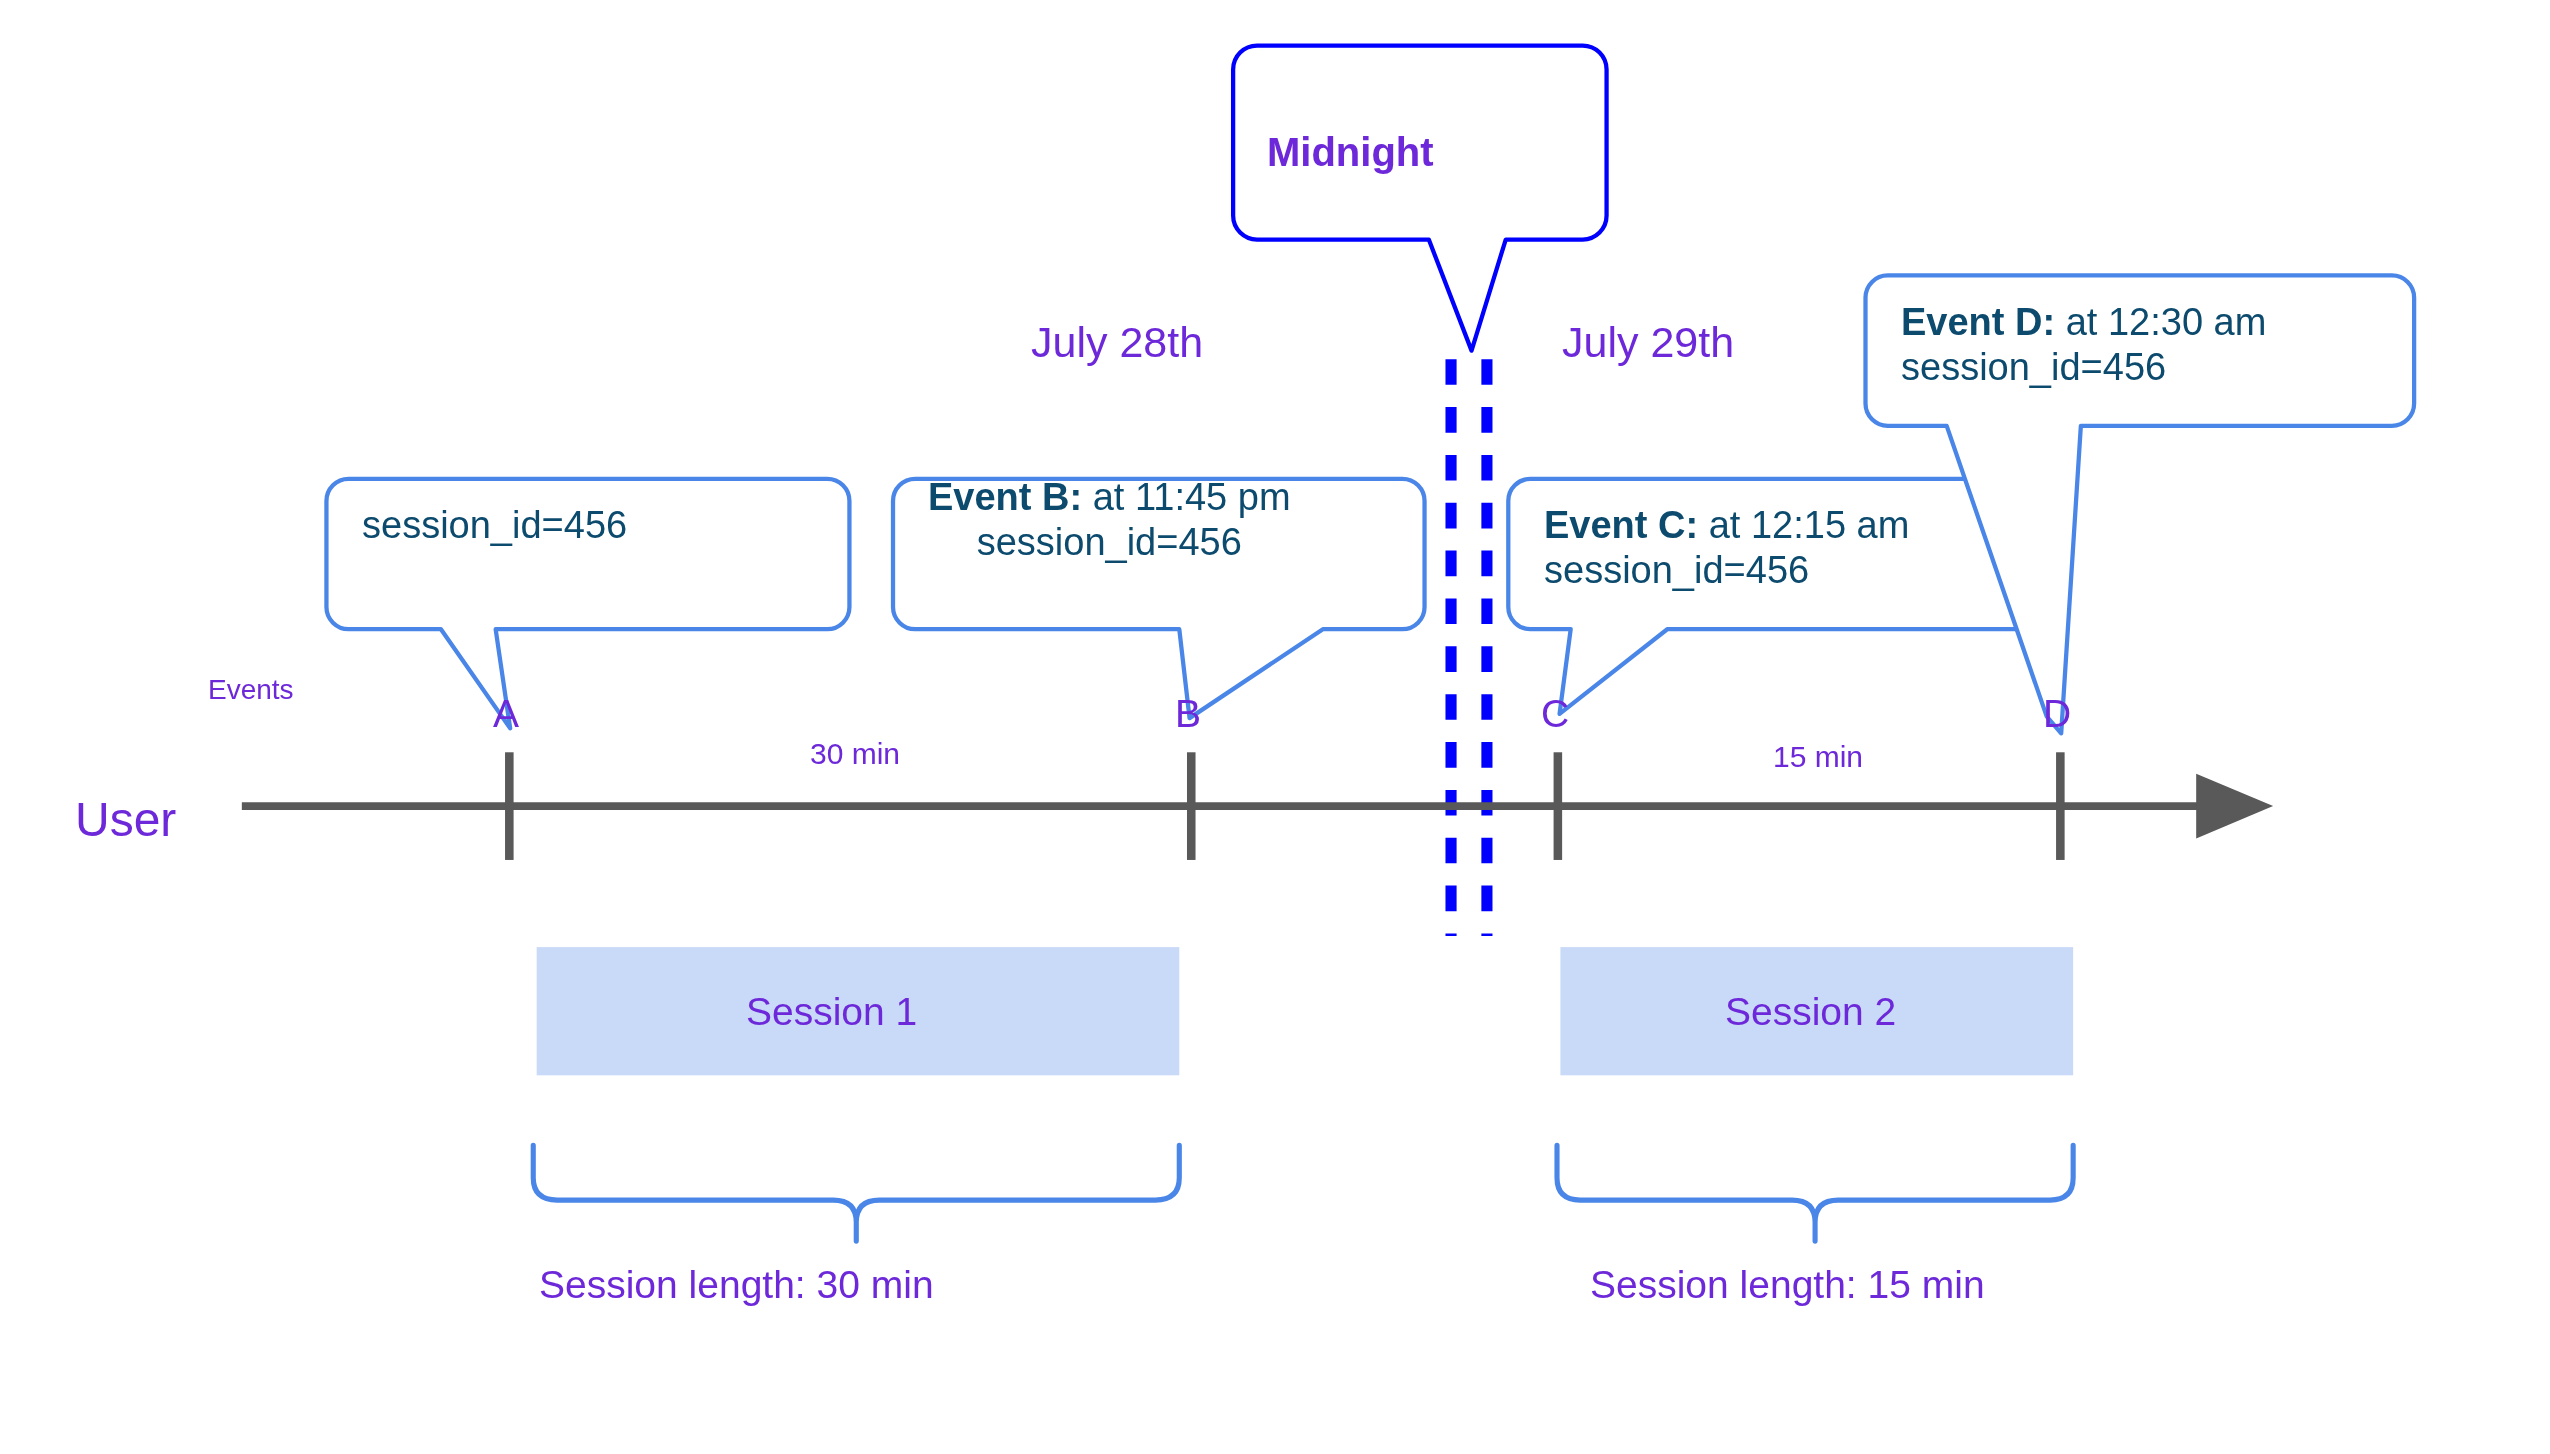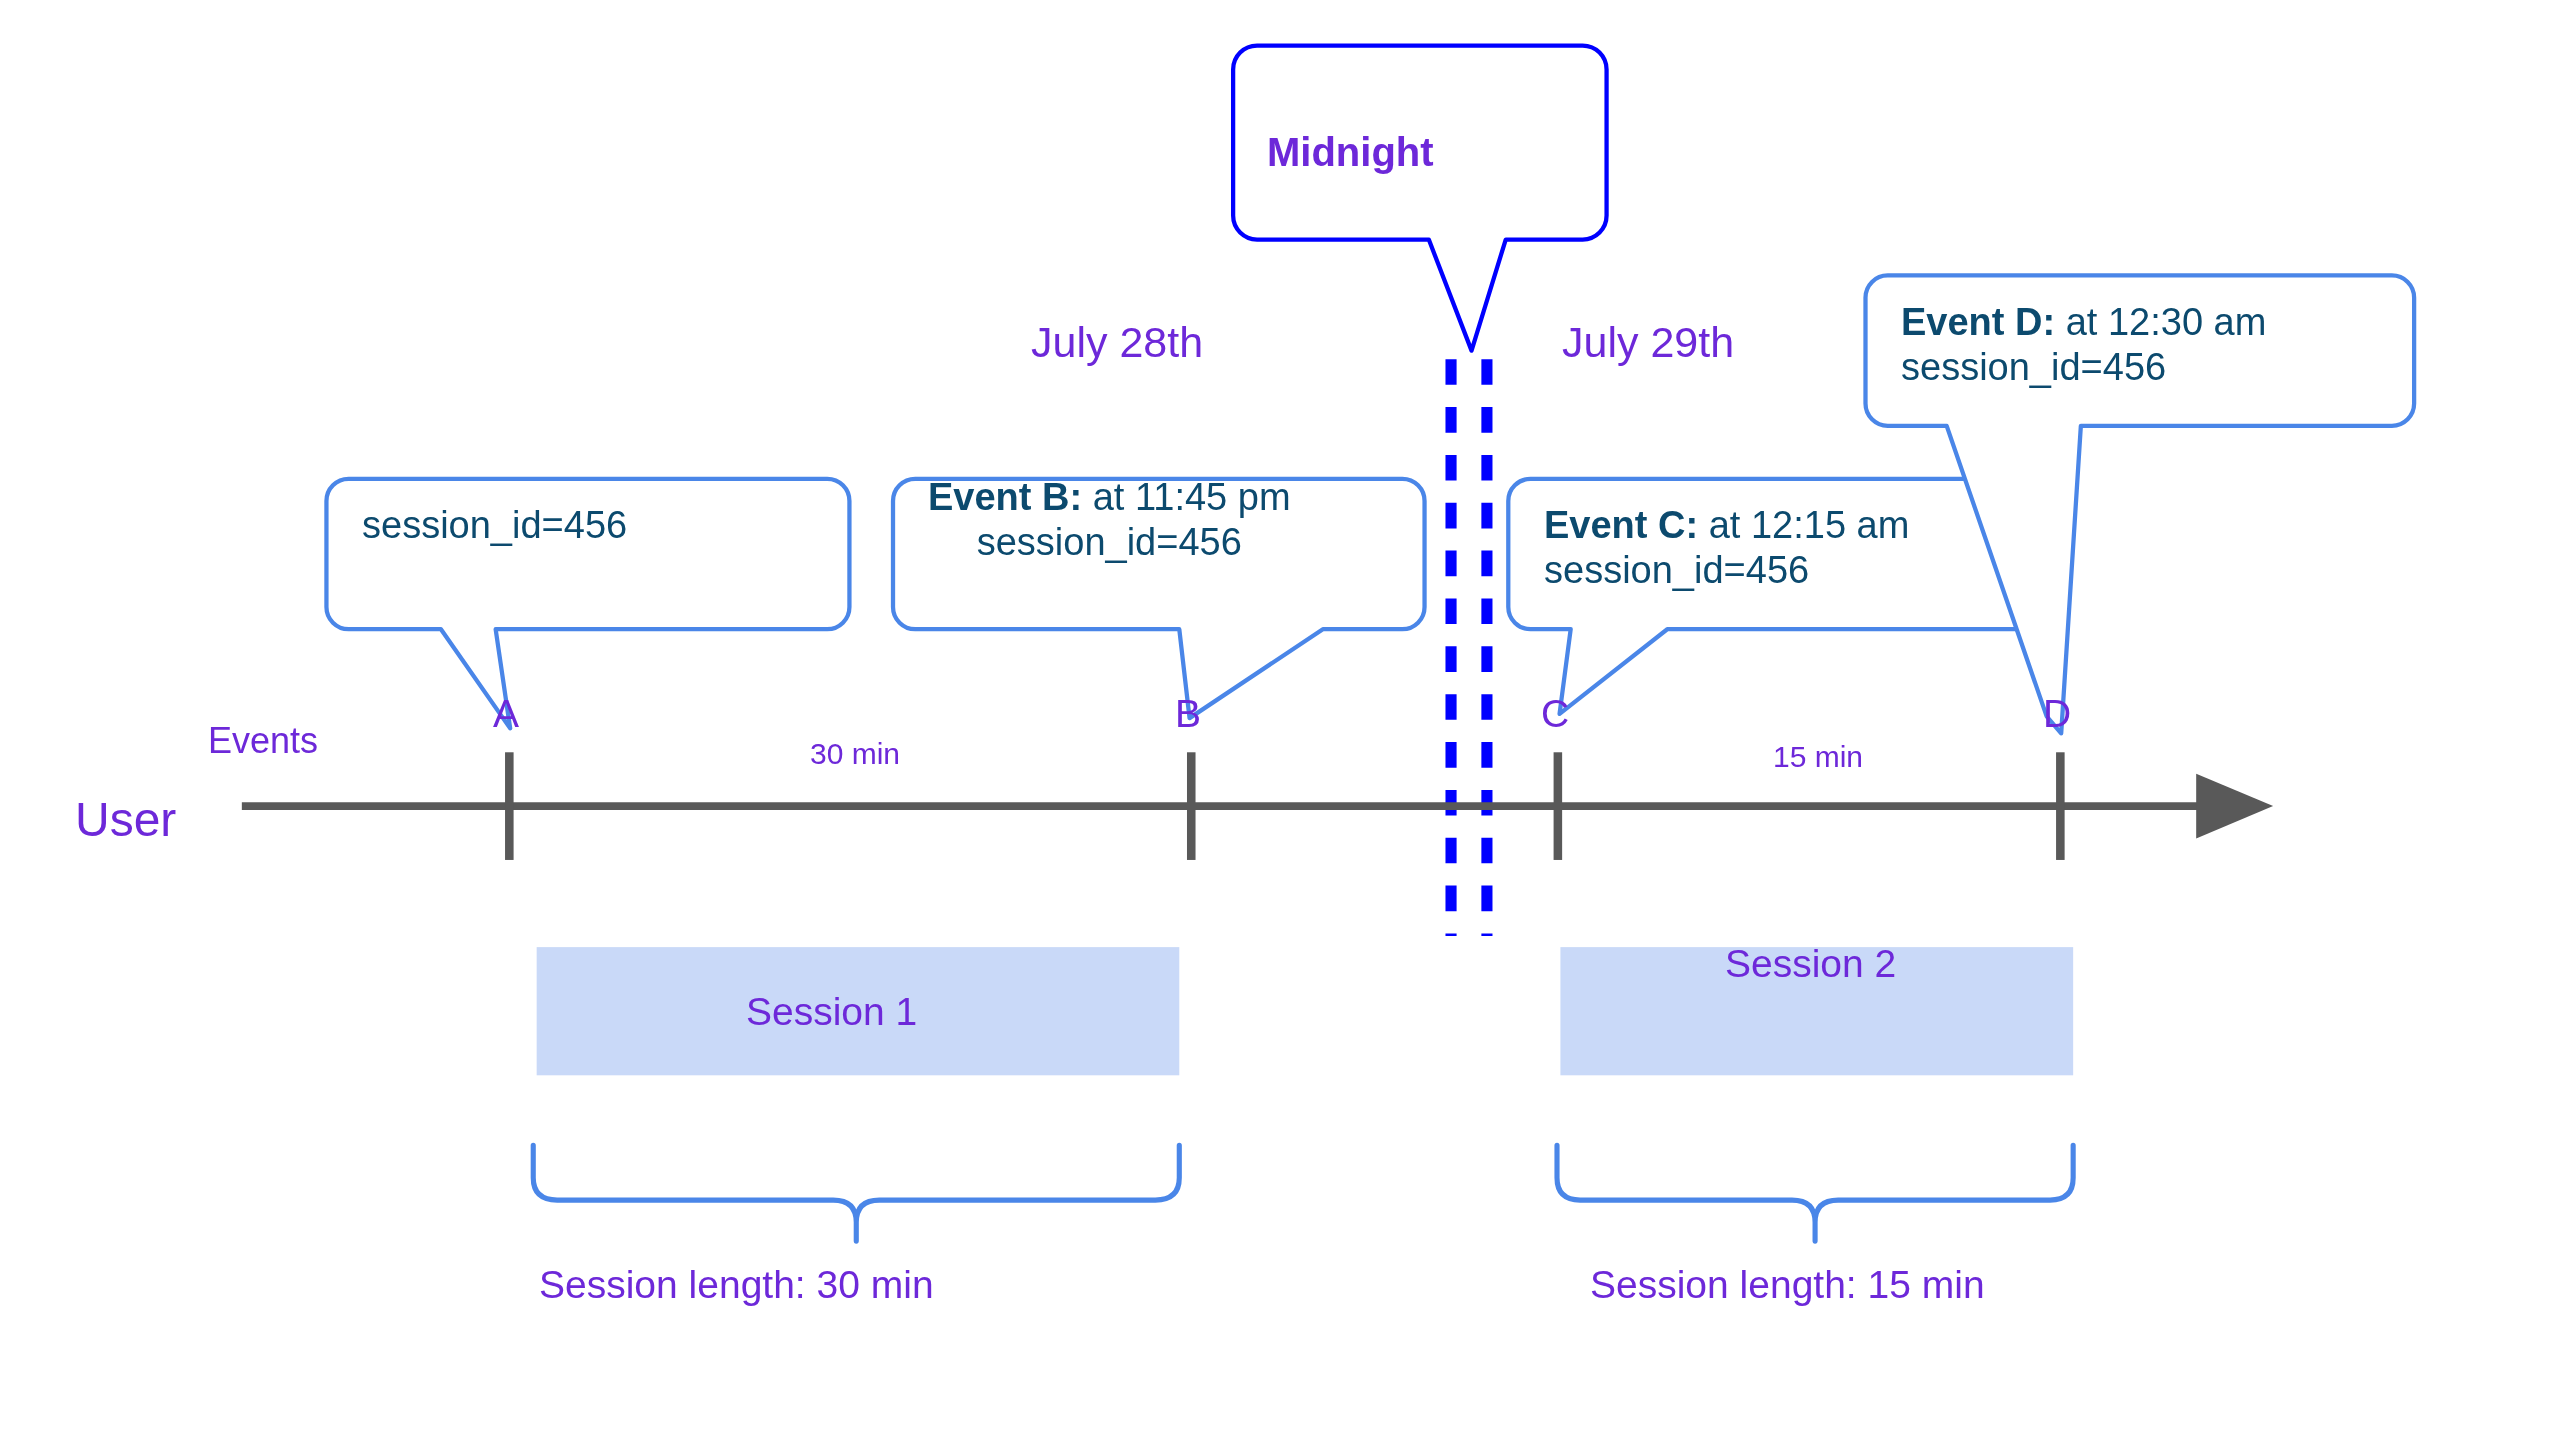--- a/index.html
+++ b/index.html
@@ -32,21 +32,21 @@
   }
   .callout-text {
     position: absolute;
     font-size: 38px;
     color: #0c4a6e;
     line-height: 1.18;
     white-space: nowrap;
   }
   .callout-text b { font-weight: bold; }
   .lbl-user   { font-size: 48px; left: 75px;  top: 793px; }
-  .lbl-events { font-size: 36px; left: 208px; top: 720px; }
+  .lbl-events { font-size: 28px; left: 208px; top: 674px; }
   .lbl-july28 { font-size: 43px; left: 1031px; top: 318px; }
   .lbl-july29 { font-size: 43px; left: 1562px; top: 318px; }
   .lbl-midnight { font-size: 40px; font-weight: bold; left: 1267px; top: 130px; }
   .tick-letter { font-size: 39px; }
   .dur-label   { font-size: 30px; }
   .session-label { font-size: 39px; }
   .sesslen-label { font-size: 39px; }
 </style>
 </head>
 <body>
@@ -204,19 +204,19 @@
 
   <div class="txt tick-letter" style="left:493px; top:692px;">A</div>
   <div class="txt tick-letter" style="left:1175px; top:692px;">B</div>
   <div class="txt tick-letter" style="left:1541px; top:692px;">C</div>
   <div class="txt tick-letter" style="left:2043px; top:692px;">D</div>
 
   <div class="txt dur-label" style="left:810px; top:737px;">30 min</div>
   <div class="txt dur-label" style="left:1773px; top:740px;">15 min</div>
 
   <div class="txt session-label" style="left:746px; top:990px;">Session 1</div>
-  <div class="txt session-label" style="left:1725px; top:942px;">Session 2</div>
+  <div class="txt session-label" style="left:1725px; top:990px;">Session 2</div>
 
   <div class="txt sesslen-label" style="left:539px; top:1263px;">Session length: 30 min</div>
   <div class="txt sesslen-label" style="left:1590px; top:1263px;">Session length: 15 min</div>
 
 </div>
 
 
 </body></html>

